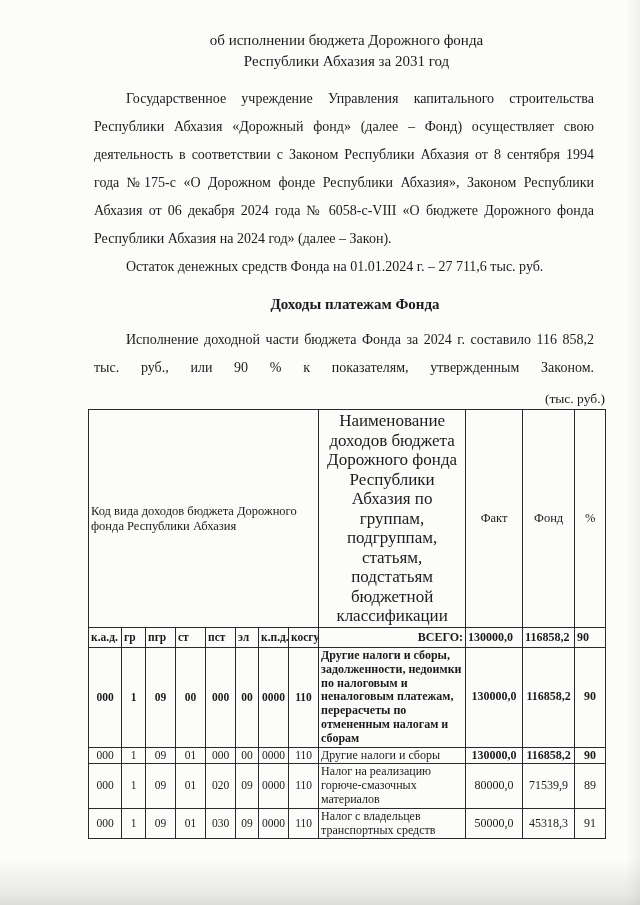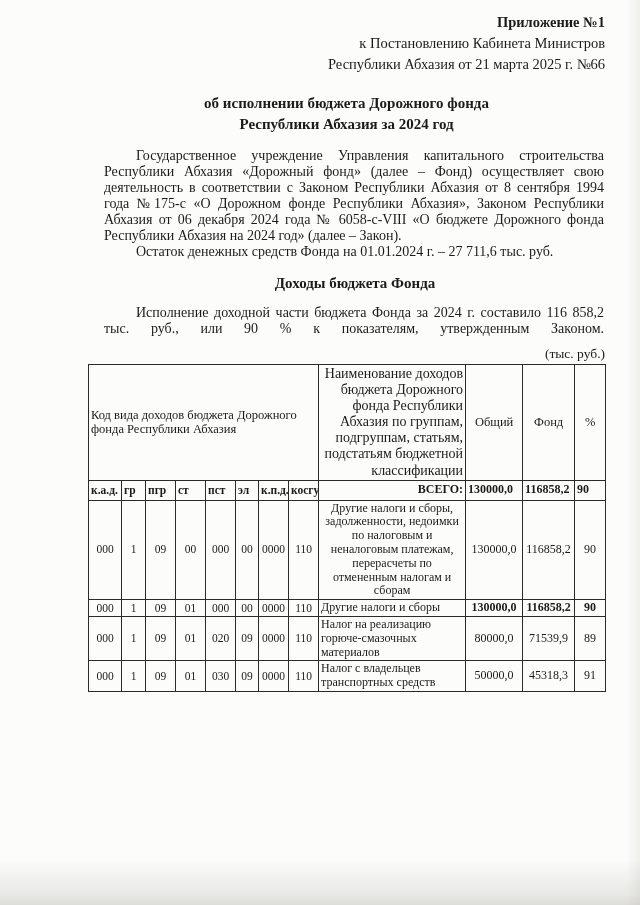--- a/index.html
+++ b/index.html
@@ -19,28 +19,28 @@
     width:517px;
   }
   .doc-header {
     text-align:right;
     font-size:14.5px;
     line-height:21px;
   }
   .doc-header .annex { font-weight:bold; }
   .title-block { margin-top:18px; text-align:center; }
   .title-main { font-weight:bold; font-size:15.5px; line-height:21px; }
-  .title-sub  { font-weight:bold; font-size:15px;  line-height:21px; }
+  .title-sub  { font-weight:normal; font-size:15px;  line-height:21px; }
   .title-sub-wrap { margin-top:7px; }
   .body-text { margin-top:13px; }
   .body-text p {
-    margin:0 0 0 16px;
+    margin:0 0 0 6px;
     width:500px;
     font-size:14px;
-    line-height:16px;
+    line-height:28px;
     text-align:justify;
     text-indent:32px;
   }
   .body-text p.justify-last { text-align-last:justify; }
   .section-heading {
     margin:13px 0 12px 17px;
     width:500px;
     text-align:center;
     font-weight:bold;
     font-size:15px;
@@ -63,66 +63,61 @@
   }
   table.budget td, table.budget th {
     border:1.4px solid #2a2a2a;
     padding:1px 2px;
     vertical-align:middle;
     font-weight:normal;
     overflow:hidden;
     box-sizing:border-box;
   }
   th.code-group { font-weight:bold; font-size:12.5px; text-align:left; height:92px; }
-  th.name-hdr   { font-weight:bold; font-size:14px; text-align:right; }
+  th.name-hdr   { font-weight:bold; font-size:17px; text-align:center; }
   th.plan-hdr, th.fact-hdr { font-weight:bold; font-size:12.5px; text-align:center; }
   th.pct-hdr    { font-weight:bold; font-size:12.5px; text-align:center; }
   tr.subheader td { font-weight:bold; text-align:left; height:20px; font-size:11.5px; }
   tr.subheader td.total-label { text-align:right; font-size:12px; }
   tr.subheader td.num { font-size:12px; }
   td.code { text-align:center; }
   td.name { text-align:left; padding-left:3px; font-size:12px; vertical-align:middle; }
   td.num  { text-align:center; font-size:12px; }
-  tr.em-all td { font-weight:normal;text-align:center; }
+  tr.em-all td { font-weight:bold; }
   tr.em-numbers td.num { font-weight:bold; }
   .scan-shade-bottom {
     position:absolute; left:0; right:0; bottom:0; height:46px;
     background:linear-gradient(to bottom, rgba(125,123,115,0) 0%, rgba(125,123,115,0.16) 80%, rgba(110,108,100,0.22) 100%);
     pointer-events:none;
   }
   .scan-shade-right {
     position:absolute; top:0; bottom:0; right:0; width:14px;
     background:linear-gradient(to right, rgba(125,123,115,0) 0%, rgba(125,123,115,0.10) 100%);
     pointer-events:none;
   }
 </style>
 </head>
 <body>
 
 <div class="page">
   <div class="content">
 
-    <div class="doc-header">
-      <div class="annex">Приложение №1</div>
-      <div>к Постановлению Кабинета Министров</div>
-      <div>Республики Абхазия от 21 марта 2025 г. №66</div>
-    </div>
 
     <div class="title-block">
       <div class="title-sub-wrap">
         <div class="title-sub">об исполнении бюджета Дорожного фонда</div>
-        <div class="title-sub">Республики Абхазия за 2024 год</div>
+        <div class="title-sub">Республики Абхазия за 2031 год</div>
       </div>
     </div>
 
     <div class="body-text">
       <p>Государственное учреждение Управления капитального строительства Республики Абхазия «Дорожный фонд» (далее – Фонд) осуществляет свою деятельность в соответствии с Законом Республики Абхазия от 8 сентября 1994 года №175-с «О Дорожном фонде Республики Абхазия», Законом Республики Абхазия от 06 декабря 2024 года № 6058-с-VIII «О бюджете Дорожного фонда Республики Абхазия на 2024 год» (далее – Закон).</p>
       <p>Остаток денежных средств Фонда на 01.01.2024 г. – 27 711,6 тыс. руб.</p>
 
-      <div class="section-heading">Доходы бюджета Фонда</div>
+      <div class="section-heading">Доходы платежам Фонда</div>
 
       <p class="justify-last">Исполнение доходной части бюджета Фонда за 2024 г. составило 116 858,2 тыс. руб., или 90 % к показателям, утвержденным Законом.</p>
     </div>
 
     <div class="units-note">(тыс. руб.)</div>
 
     <table class="budget">
       <colgroup>
         <col style="width:33px">
           <col style="width:24px">
@@ -134,21 +129,21 @@
           <col style="width:30px">
         <col style="width:147px">
           <col style="width:57px">
           <col style="width:52px">
           <col style="width:31px">
       </colgroup>
       <thead>
         <tr>
           <th class="code-group" colspan="8">Код вида доходов бюджета Дорожного фонда Республики Абхазия</th>
           <th class="name-hdr">Наименование доходов бюджета Дорожного фонда Республики Абхазия по группам, подгруппам, статьям, подстатьям бюджетной классификации</th>
-          <th class="plan-hdr">Общий</th>
+          <th class="plan-hdr">Факт</th>
           <th class="fact-hdr">Фонд</th>
           <th class="pct-hdr">%</th>
         </tr>
         <tr class="subheader">
           <td>к.а.д.</td>
           <td>гр</td>
           <td>пгр</td>
           <td>ст</td>
           <td>пст</td>
           <td>эл</td>

